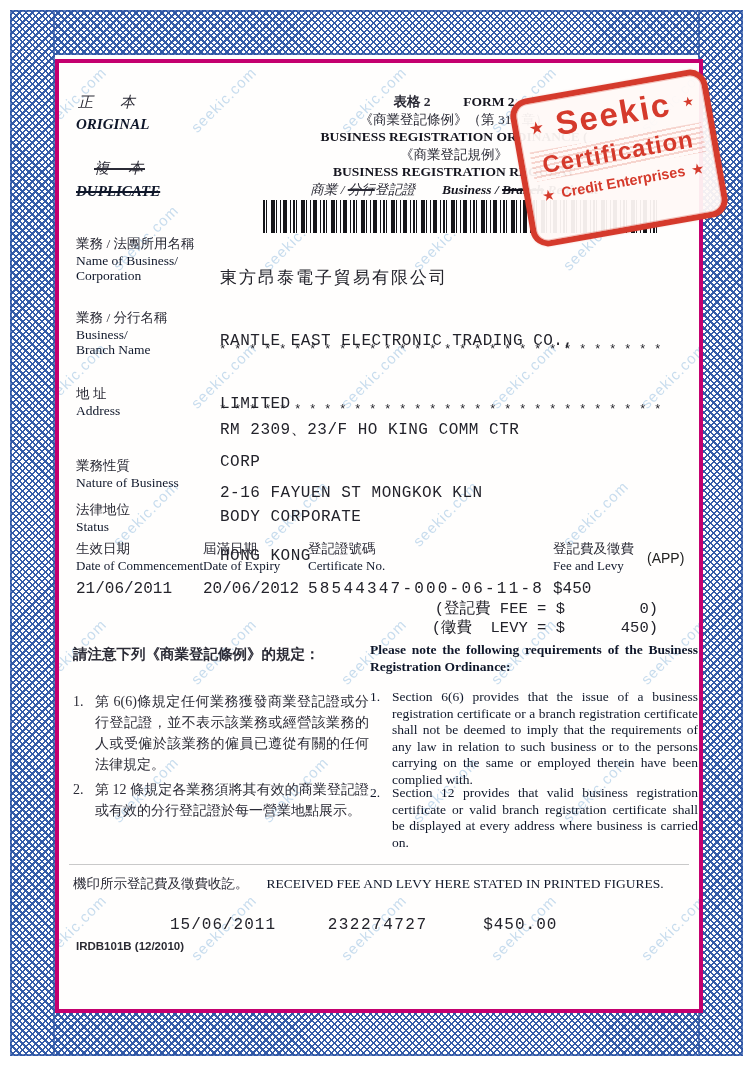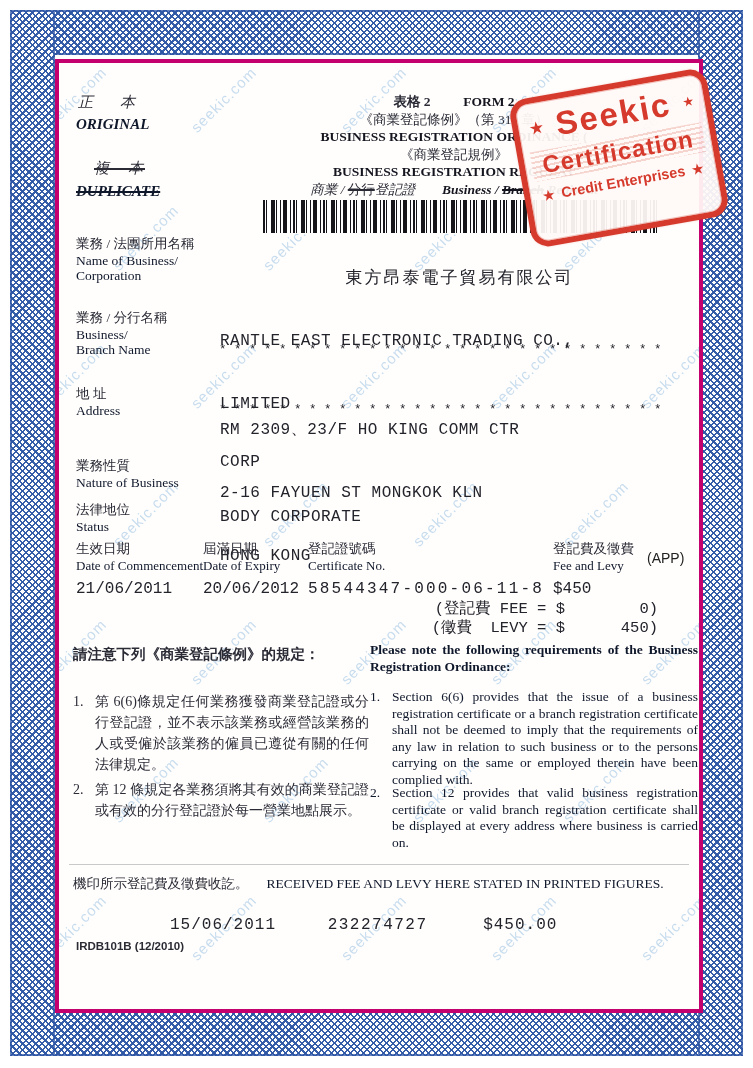--- a/index.html
+++ b/index.html
@@ -56,21 +56,21 @@
        #16161a 17px 18px, #fff 18px 20px, #16161a 20px 24px, #fff 24px 27px,
        #16161a 27px 28px, #fff 28px 30px); }
 
   
   .flabel-cn { font-size:13.5px; }
   .flabel-en { font-size:13.5px; line-height:15px; }
   .val { font-size:16px; line-height:21px; letter-spacing:.5px; white-space:pre; }
 
   #name-label    { left:17px;  top:172px; }
   #name-value    { left:161px; top:163px; }
-  #name-value .cjkval { font-size:17px; letter-spacing:2px;text-align:right; }
+  #name-value .cjkval { font-size:17px; letter-spacing:2px; }
   #branch-label  { left:17px;  top:246px; }
   #asterisks     { left:160px; top:237px; font-size:12.5px; line-height:20px; white-space:pre; }
   #addr-label    { left:17px;  top:322px; }
   #addr-value    { left:161px; top:315px; }
   #nature-label  { left:17px;  top:394px; }
   #nature-value  { left:161px; top:389px; }
   #status-label  { left:17px;  top:438px; }
   #status-value  { left:161px; top:444px; }
 
   
@@ -180,21 +180,21 @@
         <div>
           <span class="b cn">表格 2</span>
           <span class="b" style="display:inline-block;width:26px;"></span>
           <span class="b">FORM 2</span>
         </div>
         <div class="cn">《商業登記條例》（第 310 章）</div>
         <div class="b">BUSINESS REGISTRATION ORDINANCE (</div>
         <div class="cn">《商業登記規例》</div>
         <div class="b">BUSINESS REGISTRATION REGULAT</div>
         <div>
-          <span class="cn" style="font-style:italic;">商業 / </span><span class="cn strike" style="">分行</span><span class="cn" style="font-style:italic;">登記證</span>
+          <span class="cn" style="font-style:italic;">商業 / </span><span class="cn strike" style="font-style:italic;">分行</span><span class="cn" style="font-style:italic;">登記證</span>
           <span style="display:inline-block;width:20px;"></span>
           <span class="bi">Business / </span><span class="bi strike">Branch</span><span class="bi"> Registrat</span>
         </div>
       </div>
       <div class="abs" id="bracket-remnant">]</div>
 
       <div class="abs" id="barcode"></div>
 
       <div class="abs" id="name-label">
         <div class="cn flabel-cn">業務 / 法團所用名稱</div>

